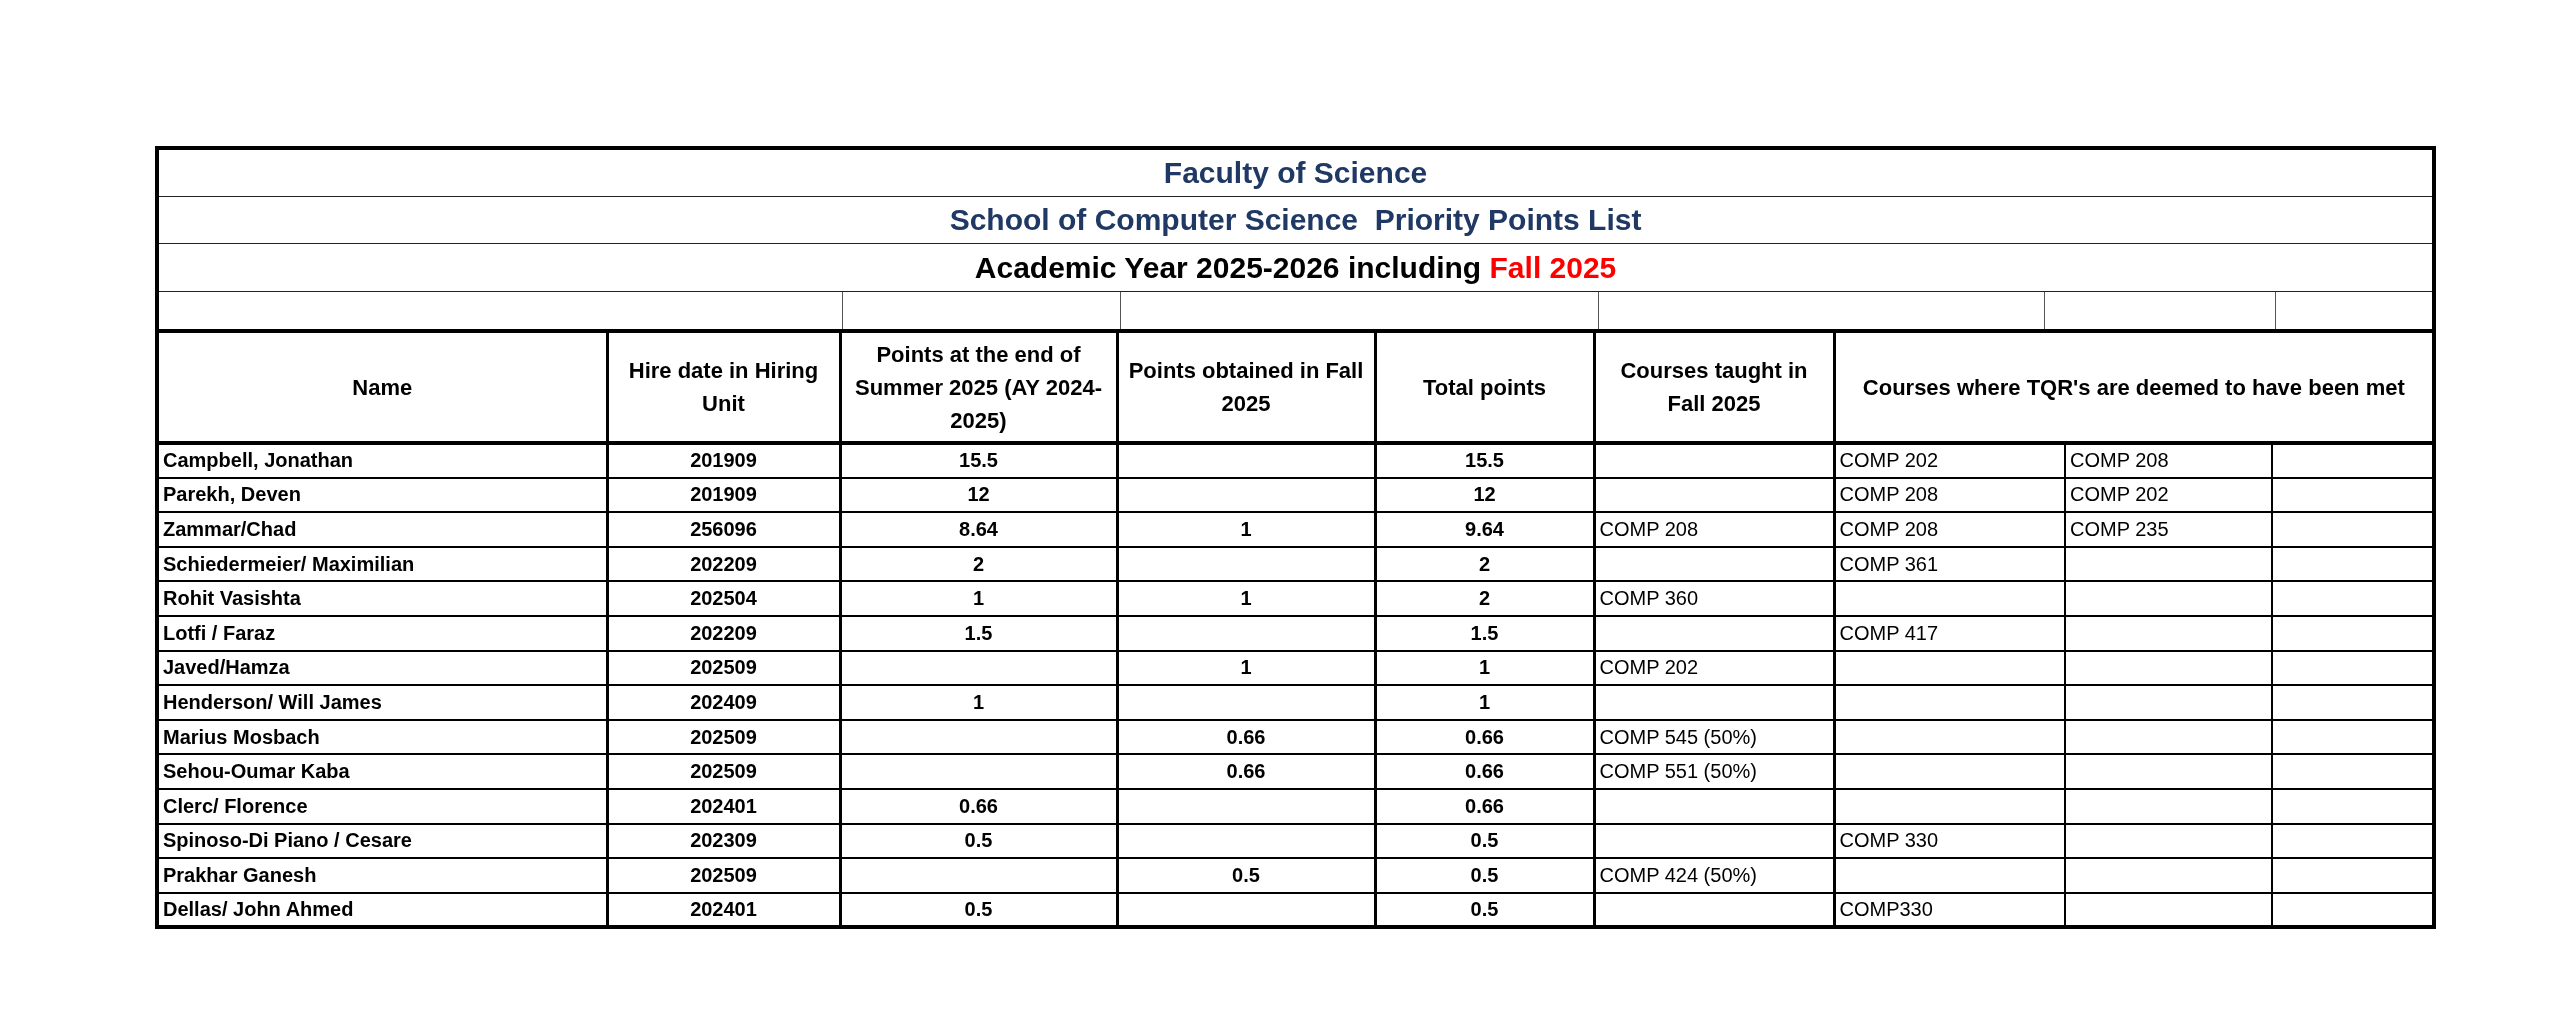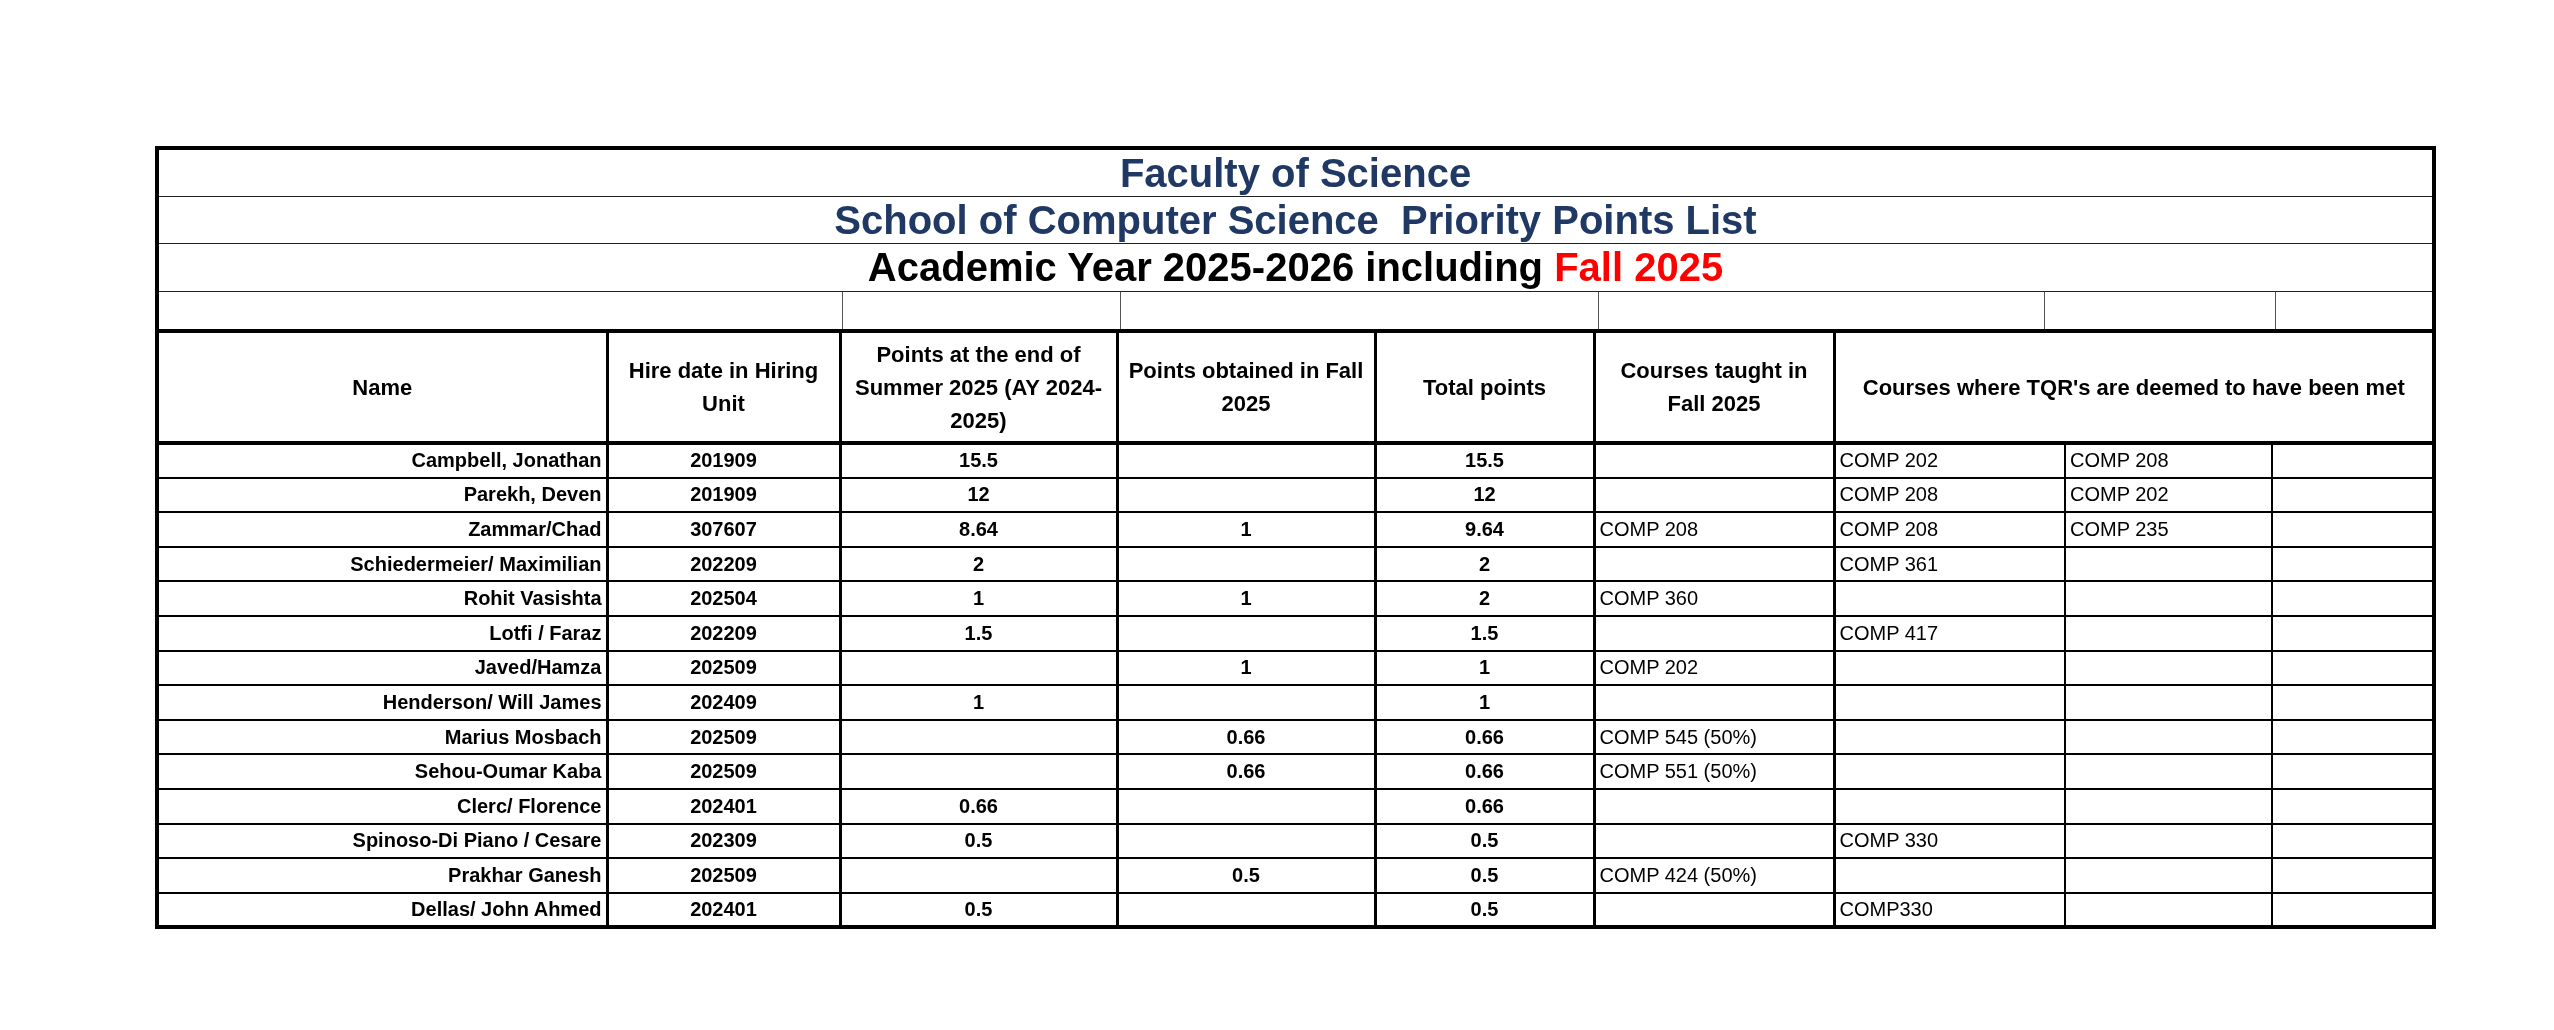--- a/index.html
+++ b/index.html
@@ -17,21 +17,21 @@
     table-layout:fixed;
     border:4px solid #000;
     background:#fff;
   }
   
   tr.title-row td {
     text-align:center;
     font-weight:bold;
     border-bottom:1.5px solid #222;
     white-space:pre;
-    font-size:40px;
+    font-size:30px;
     padding:0;
   }
   tr.t1 td, tr.t2 td { color:var(--title-navy); }
   tr.t1 td { height:46px; }
   tr.t2 td { height:46px;text-align:center; }
   tr.t3 td { height:47px; color:#000; }
   tr.t3 .red { color:var(--highlight-red); }
   
   tr.spacer-row td { padding:0; height:37px; border-bottom:none; }
   .spacer-flex { display:flex; height:100%; }
@@ -54,21 +54,21 @@
   tr.data-row { height:34.6px; }
   tr.data-row td {
     border-top:2px solid #000;
     font-size:20px;
     vertical-align:middle;
     padding:0 4px;
     overflow:hidden;
     white-space:nowrap;
     color:#000;
   }
-  td.c-name { text-align:right; font-weight:bold; padding-left:7px; }
+  td.c-name { text-align:left; font-weight:bold; padding-left:7px; }
   td.c-num  { text-align:center; font-weight:bold; }
   td.c-course { text-align:left; font-weight:normal; }
   
   .bl3 { border-left:3px solid #000; }
   .bl2 { border-left:2px solid #000; }
 </style>
 </head>
 <body>
 
 <div class="canvas">
@@ -138,21 +138,21 @@
           <td class="c-num bl3">12</td>
           <td class="c-num bl3"></td>
           <td class="c-num bl3">12</td>
           <td class="c-course bl3"></td>
           <td class="c-course bl3">COMP 208</td>
           <td class="c-course bl2">COMP 202</td>
           <td class="c-course bl2"></td>
         </tr>
         <tr class="data-row">
           <td class="c-name">Zammar/Chad</td>
-          <td class="c-num bl3">307607</td>
+          <td class="c-num bl3">256096</td>
           <td class="c-num bl3">8.64</td>
           <td class="c-num bl3">1</td>
           <td class="c-num bl3">9.64</td>
           <td class="c-course bl3">COMP 208</td>
           <td class="c-course bl3">COMP 208</td>
           <td class="c-course bl2">COMP 235</td>
           <td class="c-course bl2"></td>
         </tr>
         <tr class="data-row">
           <td class="c-name">Schiedermeier/ Maximilian</td>

